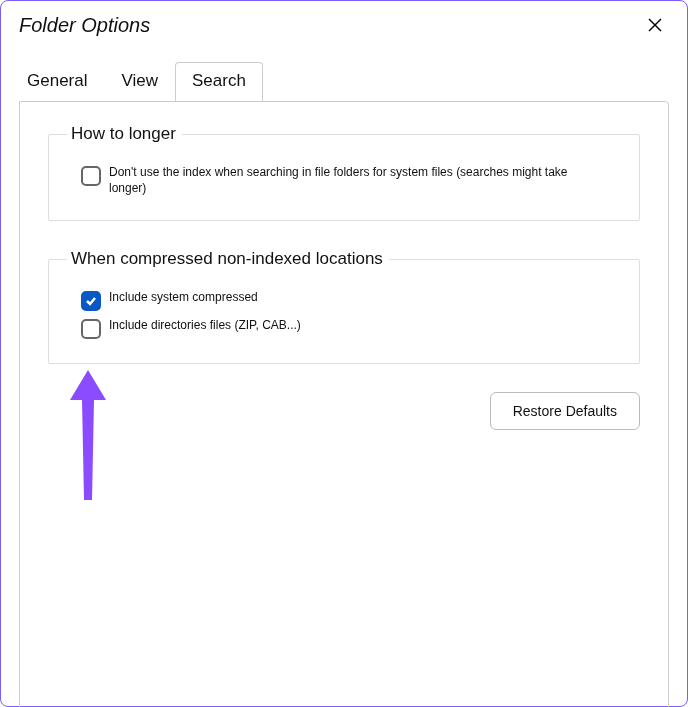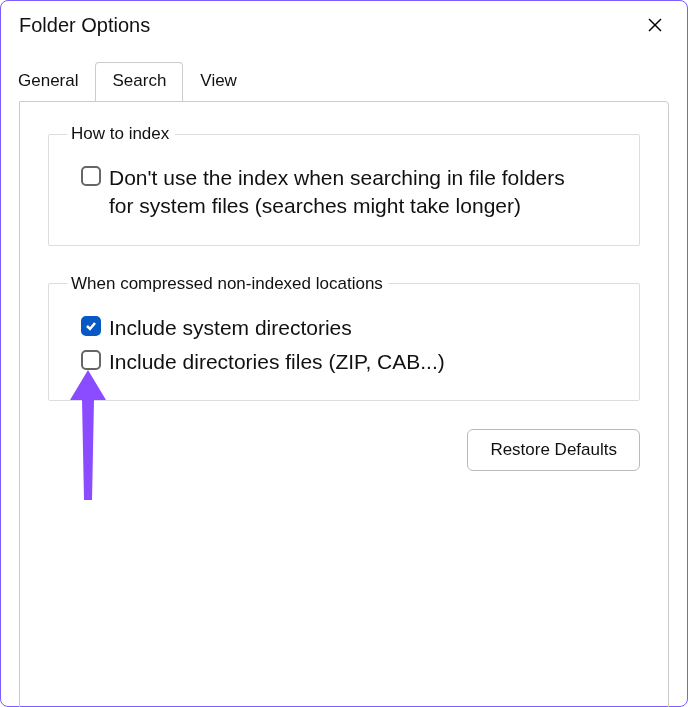--- a/index.html
+++ b/index.html
@@ -17,38 +17,39 @@
     border: 1px solid #7c5cff;
     border-radius: 8px;
     background: #fff;
     position: relative;
   }
   .titlebar {
     display: flex;
     align-items: center;
     justify-content: space-between;
     padding: 10px 18px 6px 18px;
+    font-style: italic;
   }
   .title {
     font-size: 20px;
     color: #111;
   }
   .close-btn {
     width: 28px;
     height: 28px;
     display: flex;
     align-items: center;
     justify-content: center;
     cursor: pointer;
     border-radius: 4px;
   }
   .close-btn svg { width: 16px; height: 16px; stroke: #000; stroke-width: 1.4; }
   .tabs {
     display: flex;
-    padding-left: 0;
+    padding-left: 9px;
     margin-top: 16px;
   }
   .tab {
     padding: 8px 16px 10px 16px;
     font-size: 17px;
     color: #111;
     border: 1px solid transparent;
     cursor: pointer;
     position: relative;
     top: 1px;
@@ -97,36 +98,36 @@
     align-items: center;
     justify-content: center;
   }
   .cb.checked {
     background: #0858c5;
     border-color: #0858c5;
   }
   .cb.checked svg { stroke: #fff; }
   .cb svg { width: 12px; height: 12px; stroke: transparent; stroke-width: 2.5; fill: none; }
   .cb-label {
-    font-size: 21px;
+    font-size: 12px;
     color: #111;
     line-height: 1.35;
     max-width: 470px;
   }
   .restore-row {
     display: flex;
     justify-content: flex-end;
     margin-top: 12px;
   }
   .restore-btn {
     border: 1px solid #bbb;
     background: #fff;
     border-radius: 6px;
     padding: 10px 22px;
-    font-size: 17px;
+    font-size: 14px;
     cursor: pointer;
     color: #111;
   }
   .annotation-arrow {
     position: absolute;
     pointer-events: none;
   }
 </style>
 </head>
 <body>
@@ -138,48 +139,48 @@
     <div class="close-btn">
       <svg viewBox="0 0 16 16">
           <line x1="2" y1="2" x2="14" y2="14"></line>
           <line x1="14" y1="2" x2="2" y2="14"></line>
         </svg>
     </div>
   </div>
 
   <div class="tabs">
     <div class="tab">General</div>
+    <div class="tab">View</div>
     <div class="tab active">Search</div>
-    <div class="tab">View</div>
   </div>
 
   <div class="tab-panel">
 
     <fieldset>
-      <legend>How to index</legend>
+      <legend>How to longer</legend>
       <div class="row">
         <div class="cb">
           <svg viewBox="0 0 12 12">
               <polyline points="2,6 5,9 10,3"></polyline>
             </svg>
         </div>
         <div class="cb-label">Don't use the index when searching in file folders for system files (searches might take longer)</div>
       </div>
     </fieldset>
 
     <fieldset>
       <legend>When compressed non-indexed locations</legend>
 
       <div class="row">
         <div class="cb checked">
           <svg viewBox="0 0 12 12">
               <polyline points="2,6 5,9 10,3"></polyline>
             </svg>
         </div>
-        <div class="cb-label">Include system directories</div>
+        <div class="cb-label">Include system compressed</div>
       </div>
 
       <div class="row">
         <div class="cb">
           <svg viewBox="0 0 12 12">
               <polyline points="2,6 5,9 10,3"></polyline>
             </svg>
         </div>
         <div class="cb-label">Include directories files (ZIP, CAB...)</div>
       </div>

